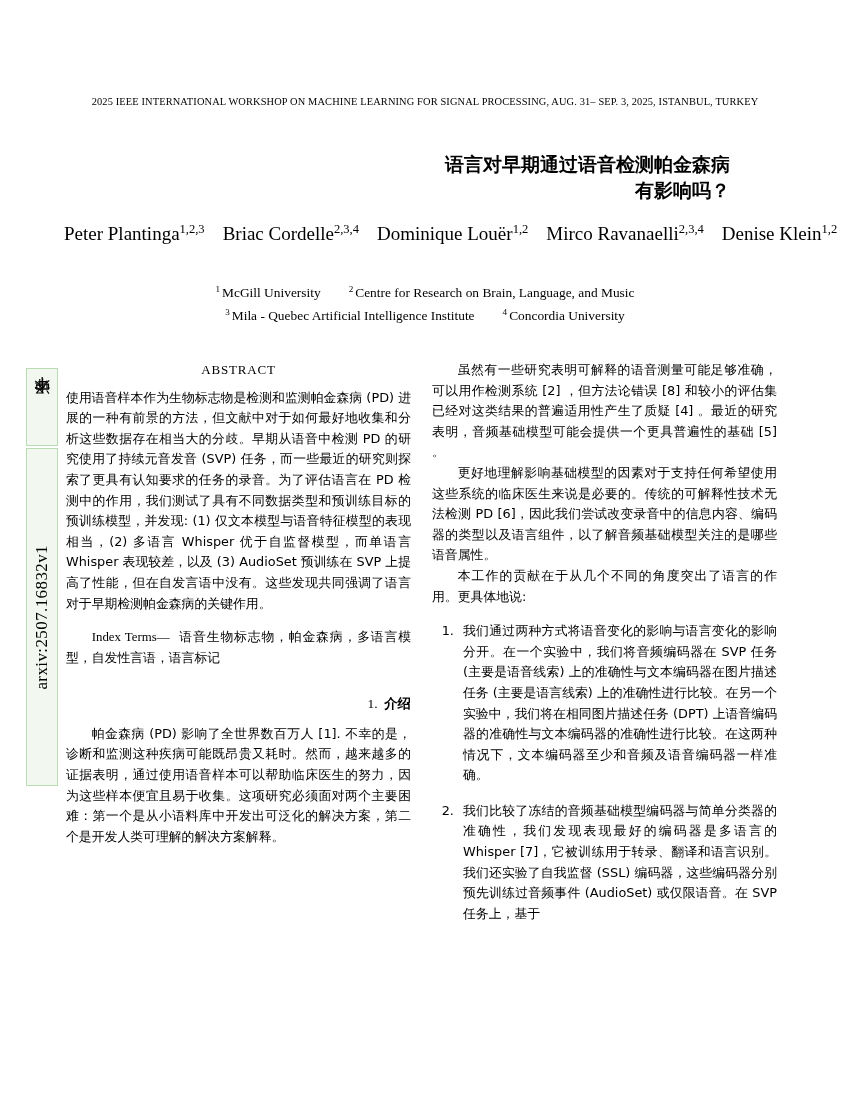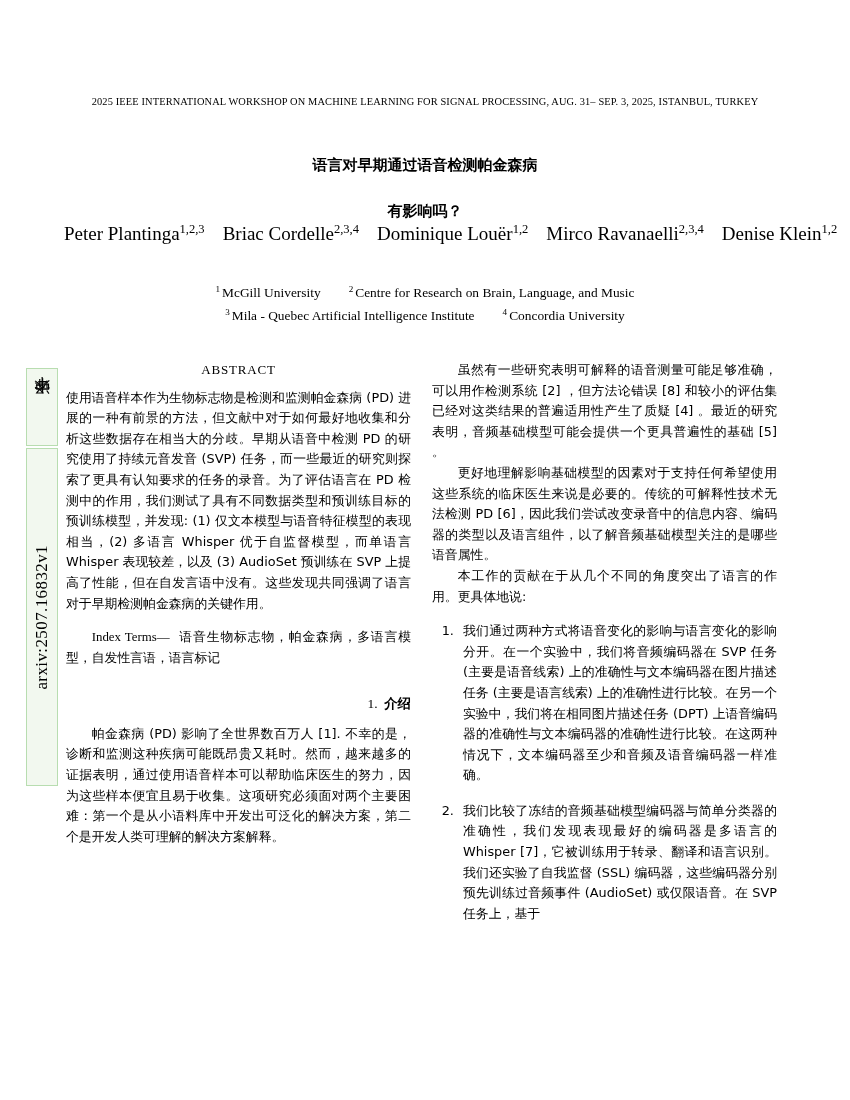--- a/index.html
+++ b/index.html
@@ -35,27 +35,27 @@
     white-space: nowrap;
     font-family: "Liberation Serif", "DejaVu Serif", serif;
   }
 
   
   .title {
     position: absolute;
     left: 120px;
     top: 152px;
     width: 610px;
-    text-align: center;
-    font-size: 15px;
+    text-align: right;
+    font-size: 19px;
     font-weight: bold;
     line-height: 26px;
     font-family: Liberation Sans, sans-serif;
   }
-  .title .line2 { display: block; margin-top: 20px; }
+  .title .line2 { display: block; }
 
   
   .authors {
     position: absolute;
     left: 55px;
     top: 223px;
     width: 740px;
     text-align: right;
     font-size: 19px;
     white-space: nowrap;

